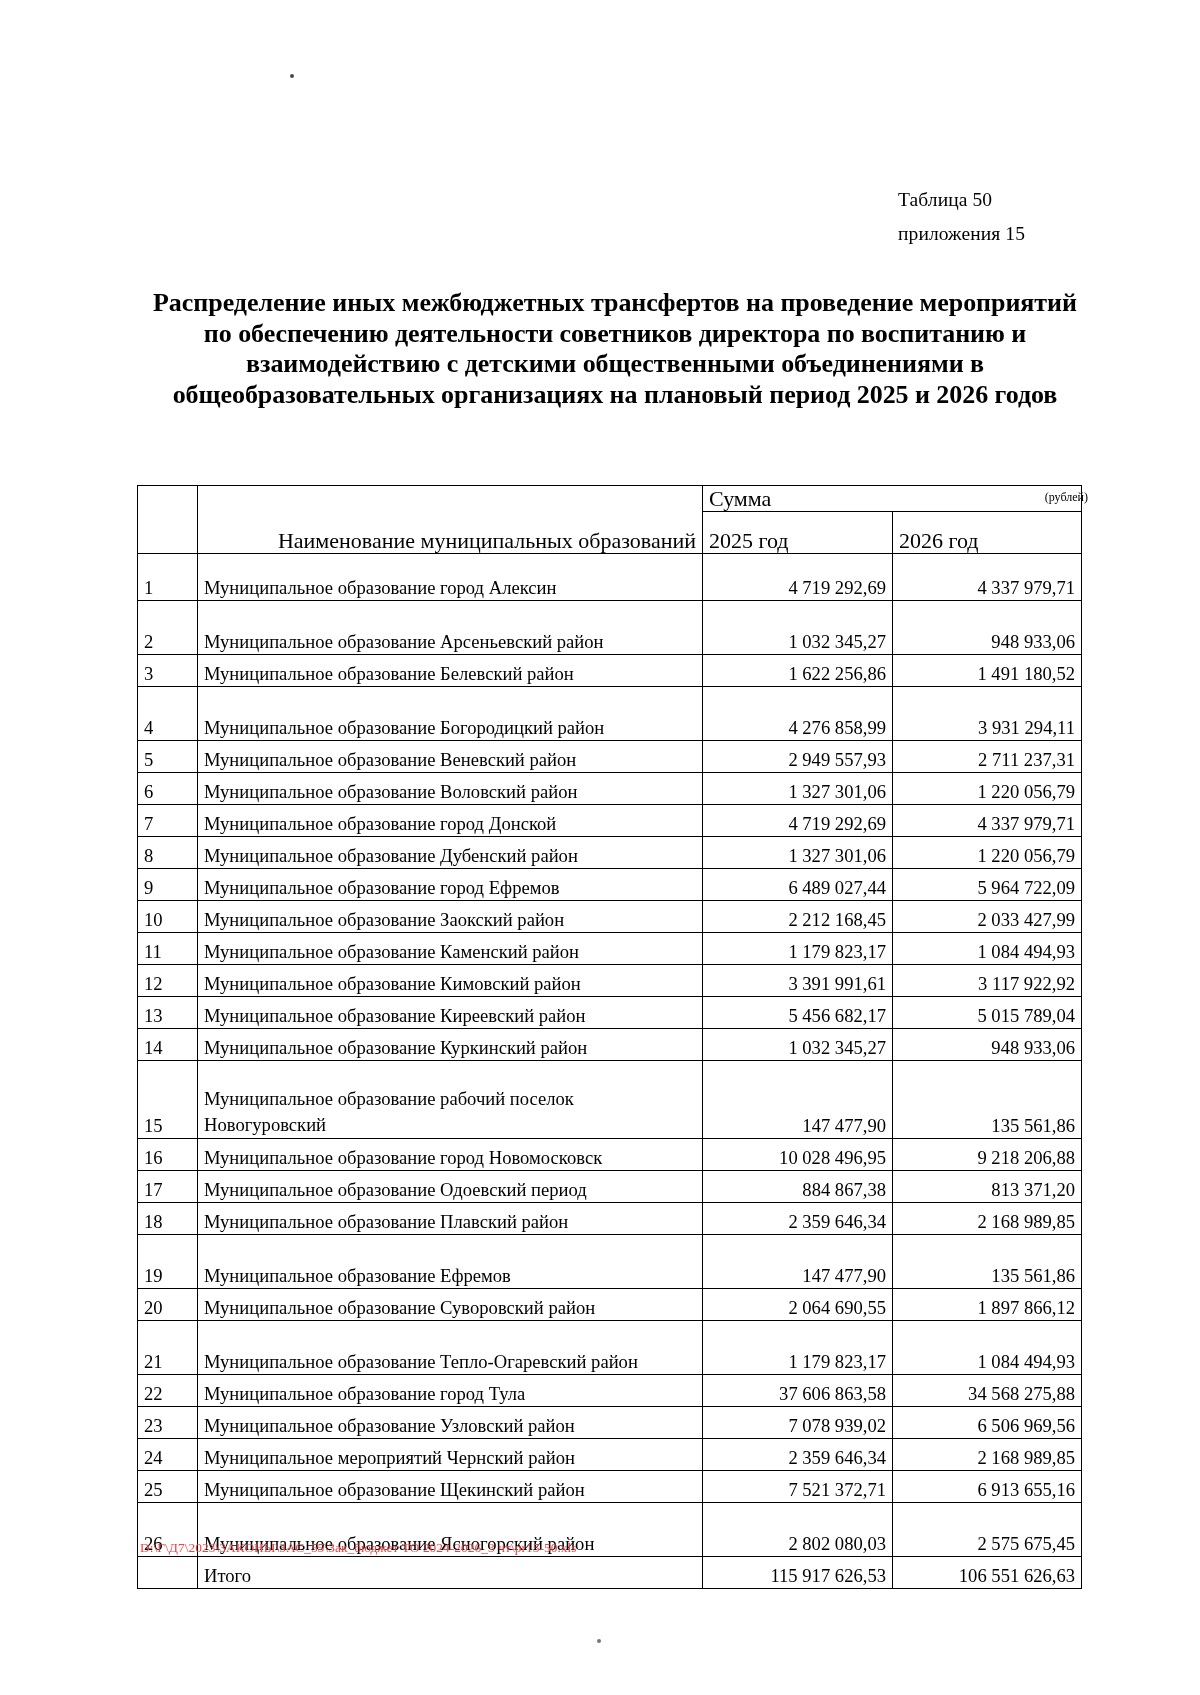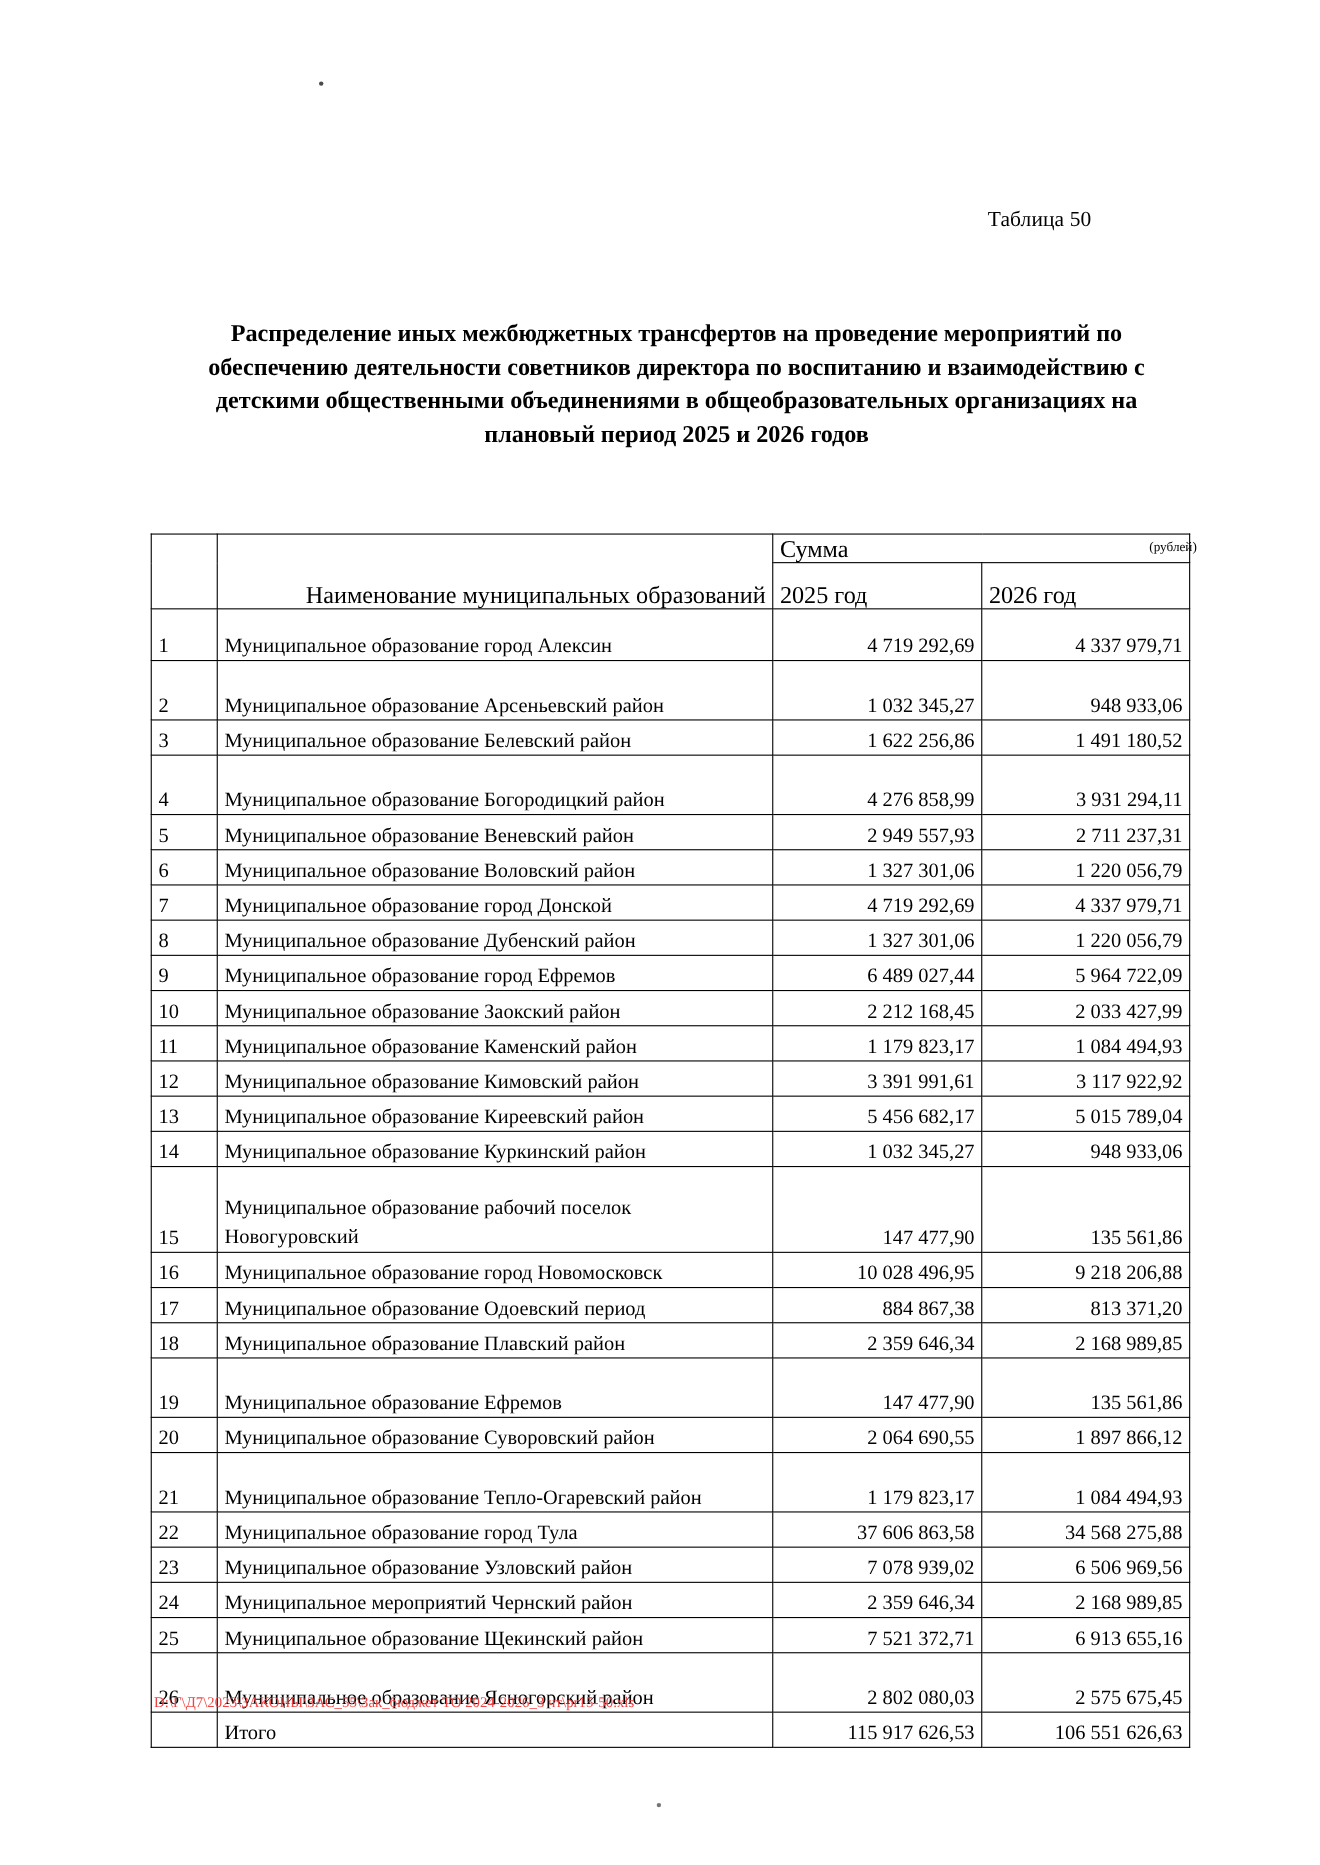--- a/index.html
+++ b/index.html
@@ -51,21 +51,21 @@
     line-height: 34px;
     letter-spacing: .1px;
   }
 
   .doc-title {
     position: absolute;
     left: 150px;
     top: 288px;
     width: 930px;
     text-align: center;
-    font-size: 22px;
+    font-size: 26px;
     font-weight: bold;
     line-height: 30.5px;
     letter-spacing: -0.05px;
   }
 
   .units {
     position: absolute;
     right: 112px;
     top: 490px;
     font-size: 12px;
@@ -152,20 +152,21 @@
 </head>
 <body>
 
 <div class="page">
 
   <div class="scan-dot"></div>
   <div class="scan-dot-2"></div>
 
   <div class="top-ref">
     <div>Таблица 50</div>
+    <div>приложения 15</div>
   </div>
 
   <div class="doc-title">Распределение иных межбюджетных трансфертов на проведение мероприятий по обеспечению деятельности советников директора по воспитанию и взаимодействию с детскими общественными объединениями в общеобразовательных организациях на плановый период 2025 и 2026 годов</div>
 
   <div class="units">(рублей)</div>
 
   <table class="grid">
     <colgroup>
       <col class="c-num">
       <col class="c-name">

